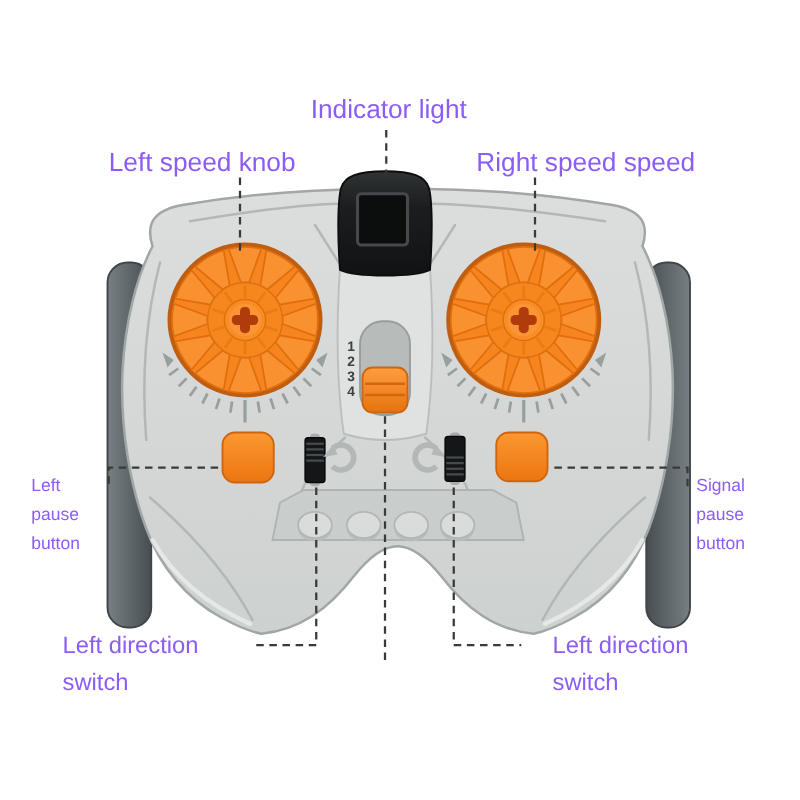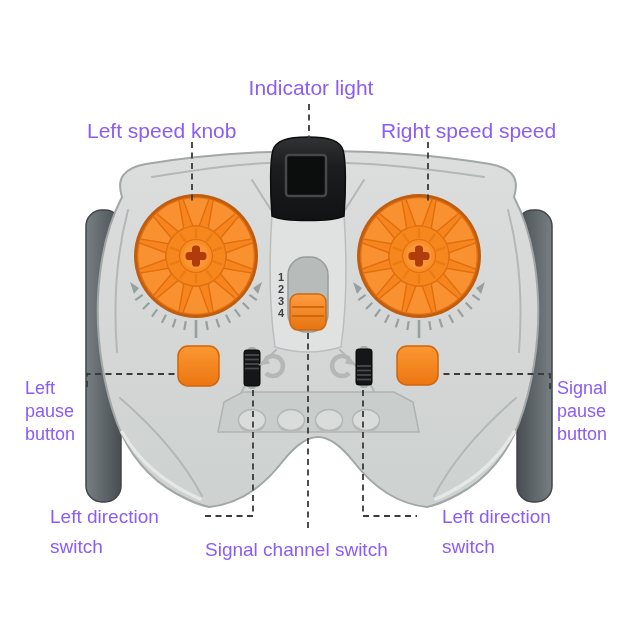--- a/index.html
+++ b/index.html
@@ -1,21 +1,21 @@
 <!DOCTYPE html>
 <html><head>
 <meta charset="utf-8">
 <style>
   html,body{margin:0;padding:0;background:#ffffff;}
   .stage{position:relative;width:640px;height:640px;background:#ffffff;overflow:hidden;
          font-family:"Liberation Sans",sans-serif;}
   .stage svg{position:absolute;left:0;top:0;}
   .lbl{position:absolute;font-weight:400;color:#8b5cf6;white-space:nowrap;}
   .lbl-top{font-size:21px;}
-  .lbl-side{font-size:18px;line-height:23px;}
+  .lbl-side{font-size:14px;line-height:23px;}
   .lbl-bottom{font-size:19px;line-height:30px;}
   .lbl-center{text-align:center;}
 </style>
 </head>
 <body>
 
 <div class="stage">
 
   <svg width="640" height="640" viewBox="0 0 640 640">
     <defs>
@@ -254,20 +254,19 @@
     <div>Signal</div>
     <div>pause</div>
     <div>button</div>
   </div>
 
   <div class="lbl lbl-bottom" style="left:50px;top:502px;">
     <div>Left direction</div>
     <div>switch</div>
   </div>
 
-  <div class="lbl lbl-bottom" style="left:205px;top:535px;">Signal channel switch</div>
 
   <div class="lbl lbl-bottom" style="left:442px;top:502px;">
     <div>Left direction</div>
     <div>switch</div>
   </div>
 
 </div>
 
 </body></html>

